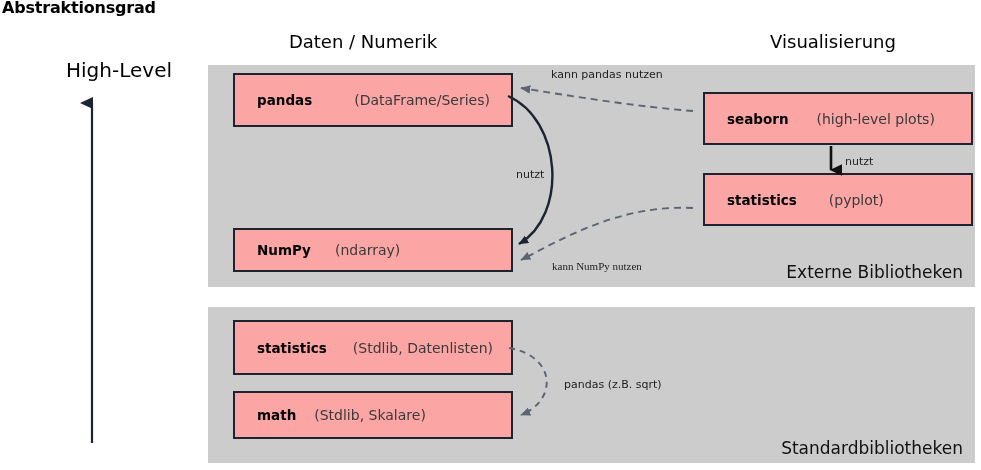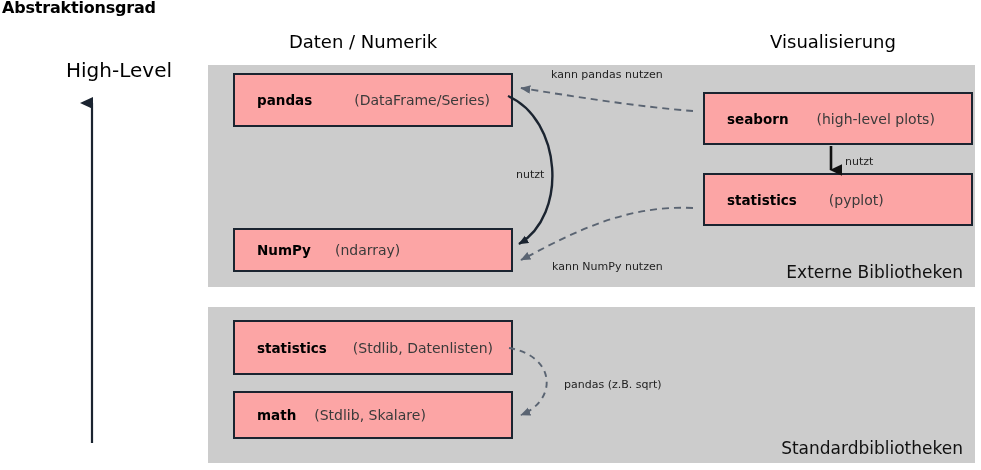--- a/index.html
+++ b/index.html
@@ -121,21 +121,21 @@
 
   
   .edge-label {
     position: absolute;
     font-size: 11px;
     color: #222;
     font-family: "DejaVu Sans", sans-serif;
     white-space: nowrap;
   }
   #label-kann-pandas { left: 551px; top: 68px; }
-  #label-kann-numpy  { left: 552px; top: 260px; }
+  #label-kann-numpy  { left: 552px; top: 260px; font-family: Liberation Serif, serif; }
   #label-nutzt-curve { left: 516px; top: 168px; }
   #label-nutzt-sea   { left: 845px; top: 155px; }
   #label-nutzt-sqrt  { left: 564px; top: 378px; }
 
   
   #edges {
     position: absolute;
     left: 0; top: 0;
     width: 981px;
     height: 470px;

